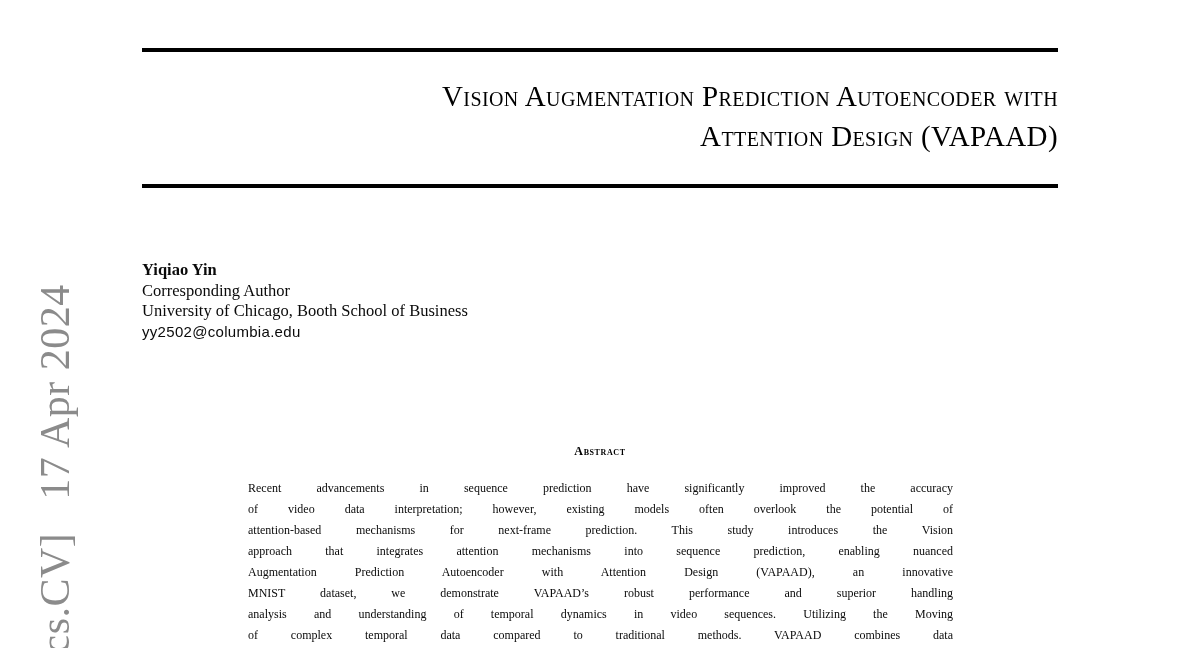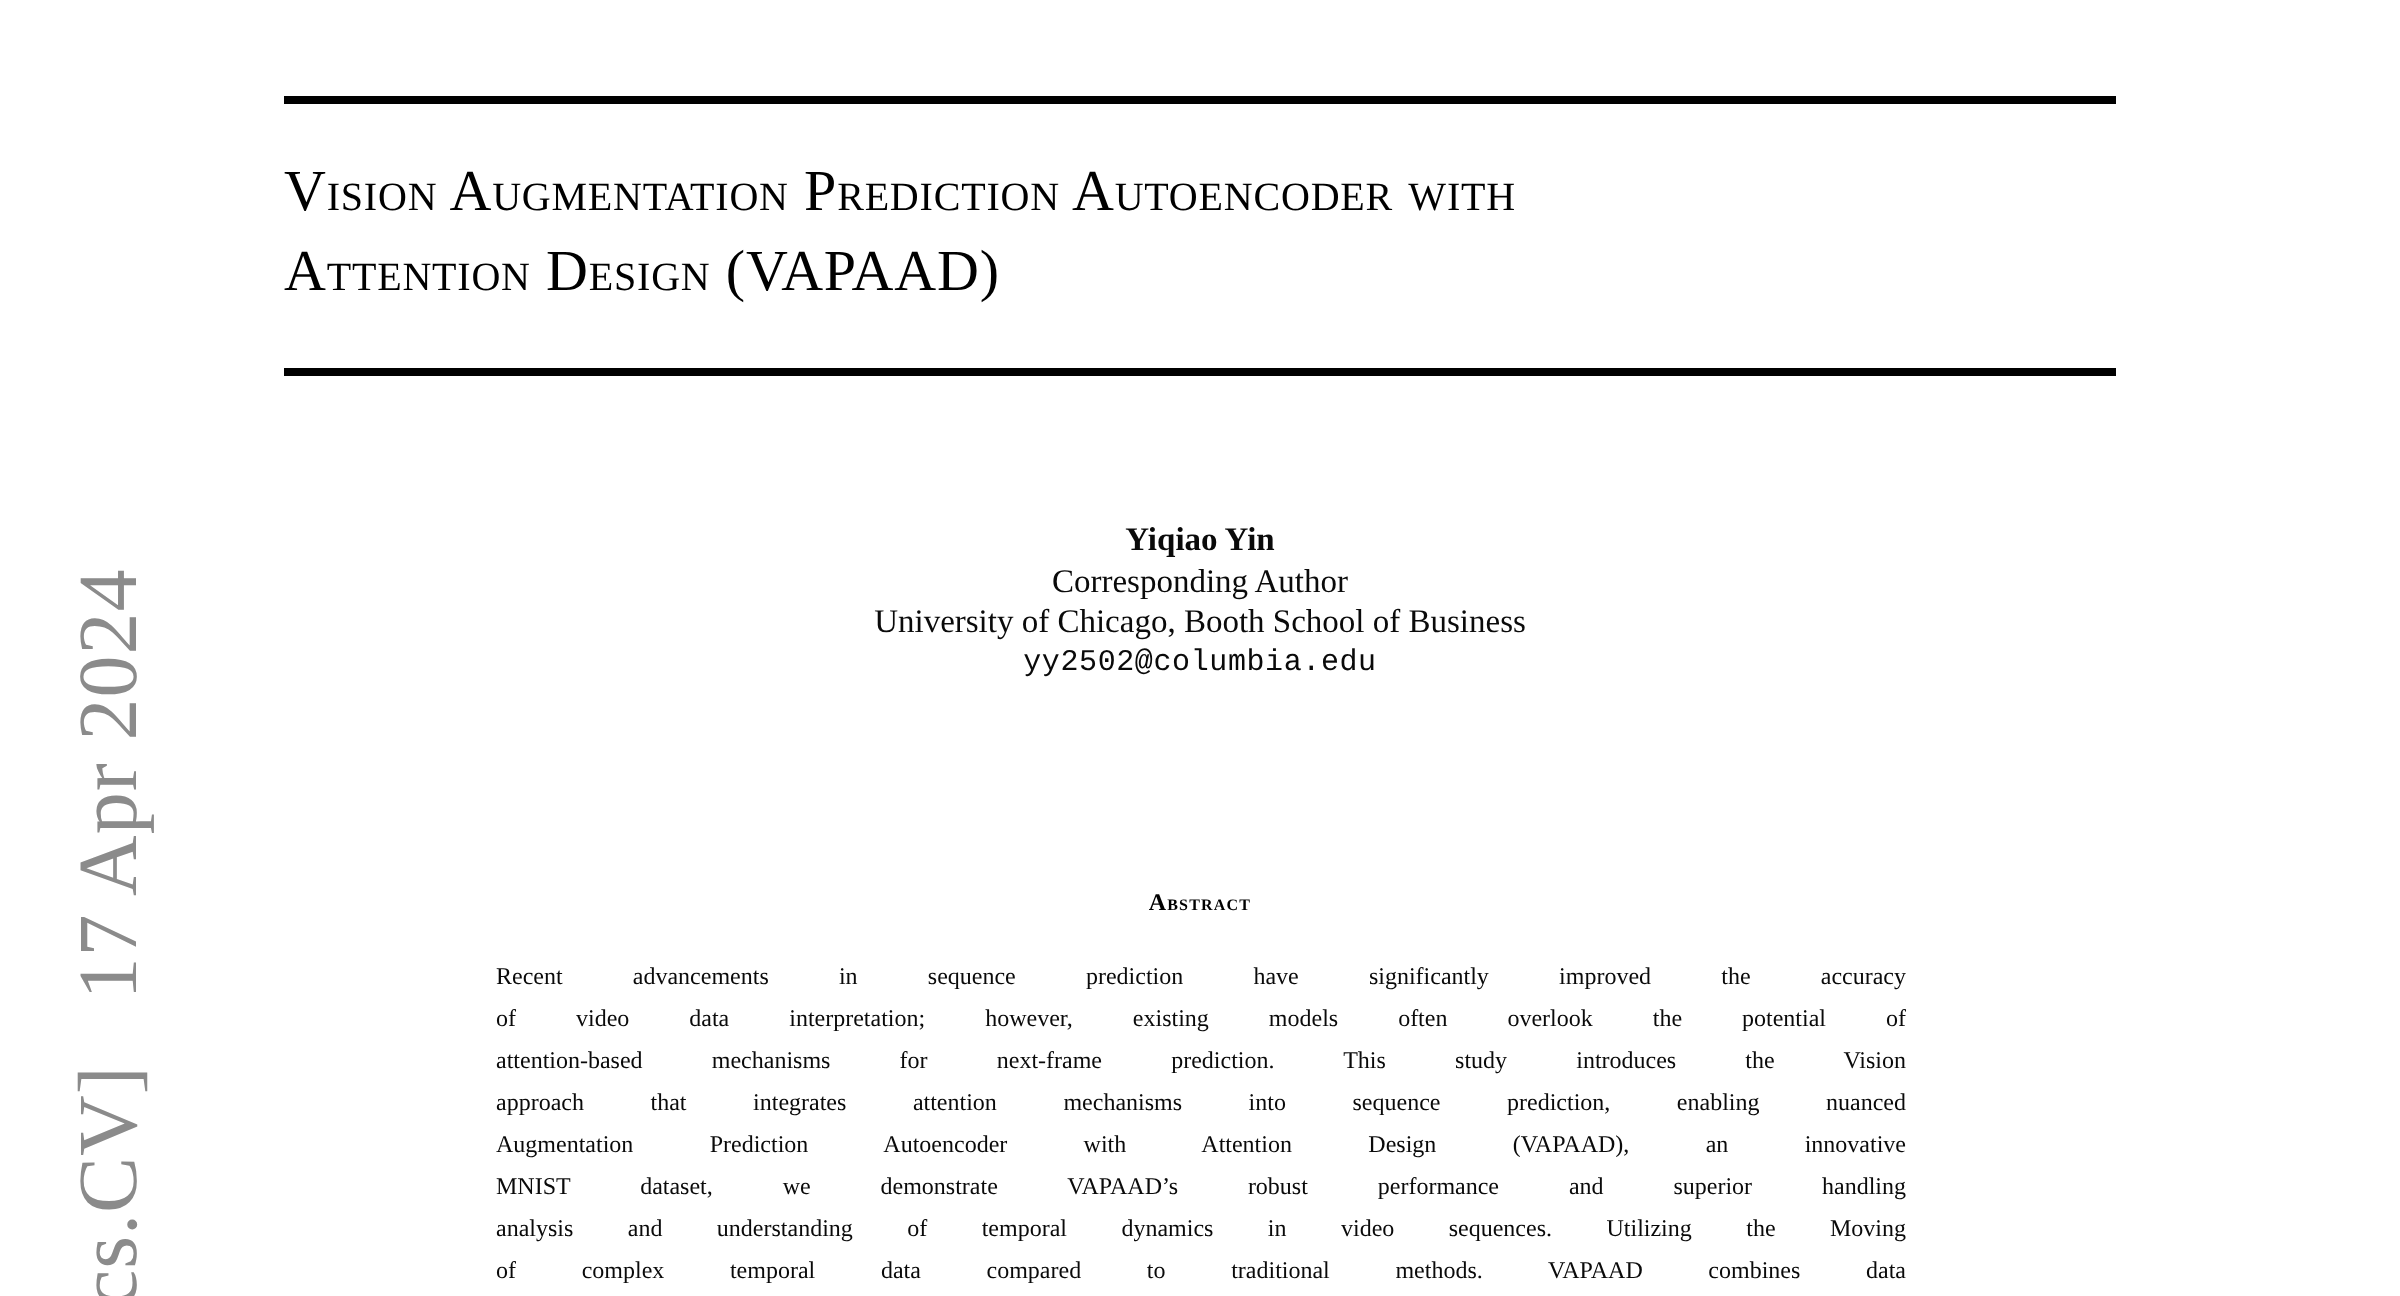--- a/index.html
+++ b/index.html
@@ -29,38 +29,38 @@
     position: absolute;
     left: 142px; width: 916px; height: 4px;
     background: #000;
   }
   .rule-top { top: 48px; }
   .rule-bottom { top: 184px; }
 
   .title-block {
     position: absolute;
     left: 142px; top: 76px; width: 916px;
-    text-align: left;
+    text-align: right;
     font-variant: small-caps;
     font-size: 29px;
     line-height: 40px;
     letter-spacing: 0.4px;
     color: #000;
   }
 
   .author-block {
     position: absolute;
     left: 142px; top: 260px; width: 916px;
-    text-align: center;
+    text-align: left;
     font-size: 16.5px;
     line-height: 20.6px;
   }
   .author-name { font-weight: bold; }
   .author-email {
-    font-family: Liberation Mono, monospace;
+    font-family: Liberation Sans, sans-serif;
     font-size: 15px;
     letter-spacing: 0.3px;
   }
 
   .abstract-heading {
     position: absolute;
     left: 142px; top: 444px; width: 916px;
     text-align: center;
     font-variant: small-caps;
     font-weight: bold;

